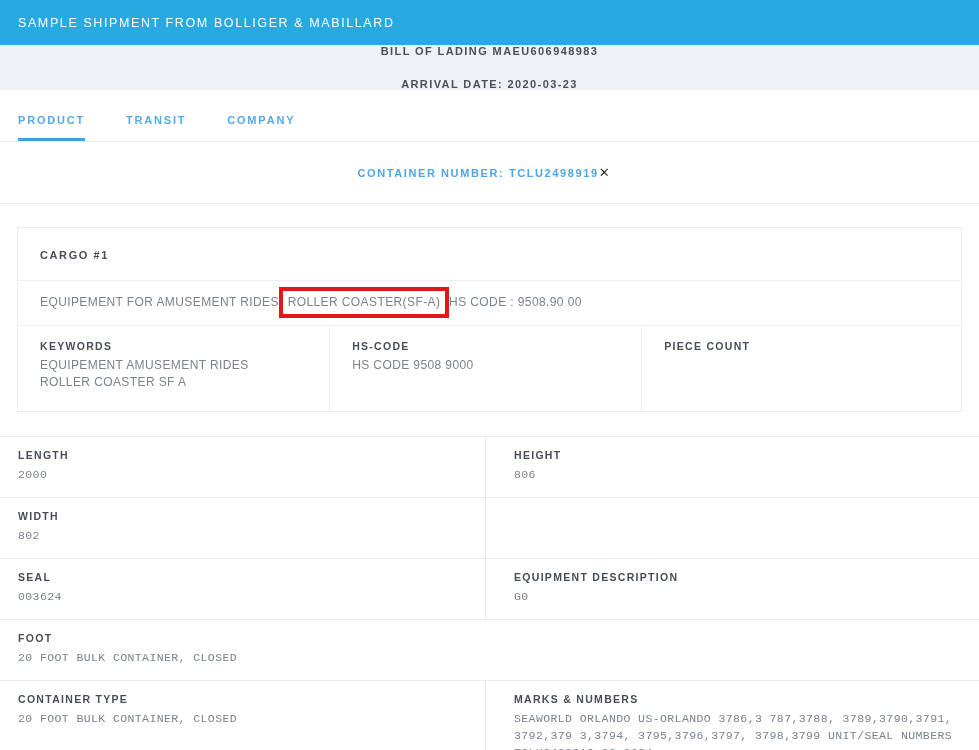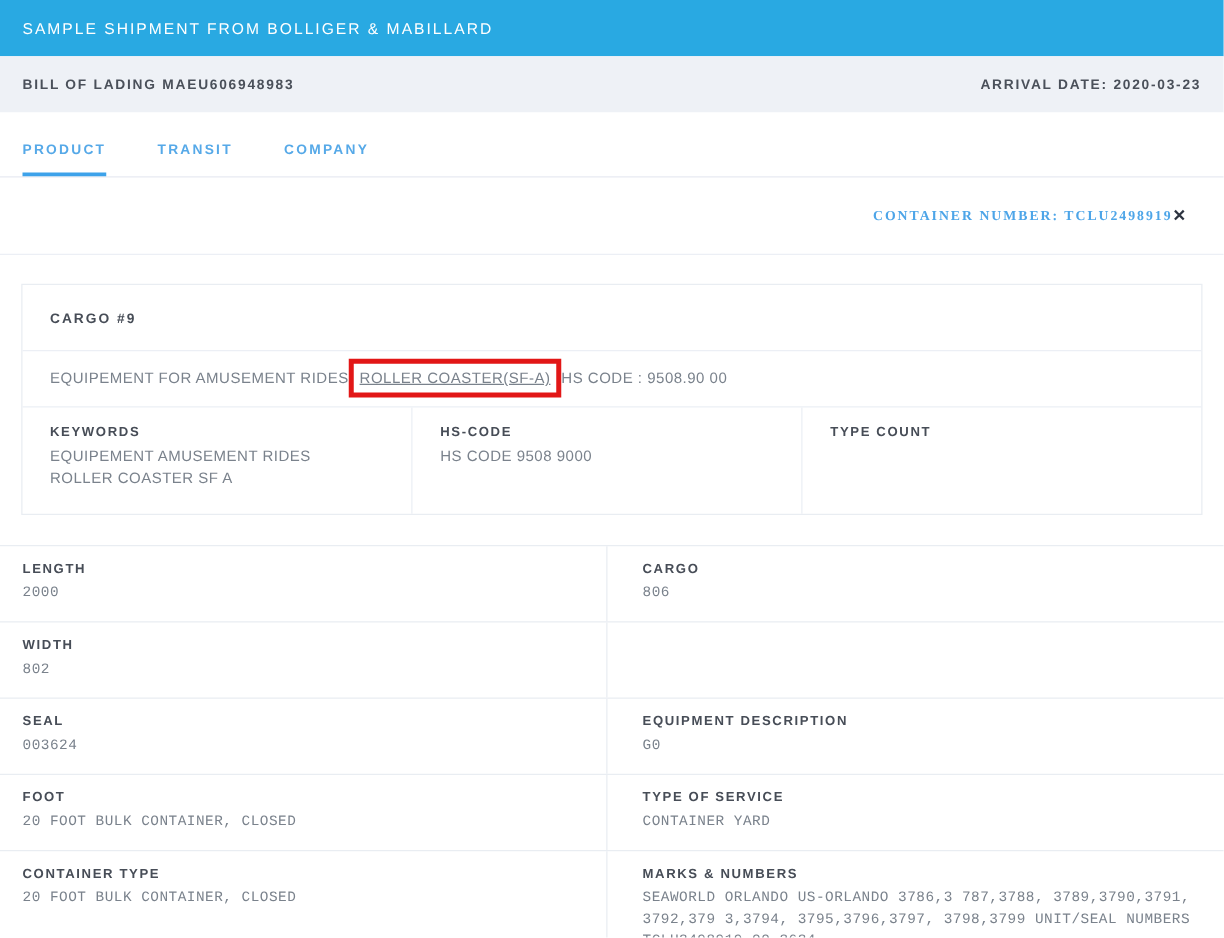--- a/index.html
+++ b/index.html
@@ -28,20 +28,21 @@
   }
 
   
   .bol-bar {
     height: 45px;
     background: #eef1f6;
     display: flex;
     align-items: center;
     justify-content: space-between;
     padding: 0 18px;
+    flex-direction: column;
   }
   .bol-bar .bol-left, .bol-bar .arrival {
     font-size: 11px;
     font-weight: bold;
     letter-spacing: 1.4px;
     color: #4a505a;
   }
 
   
   .tabs {
@@ -62,25 +63,24 @@
     margin-right: 41px;
     border-bottom: 3px solid transparent;
     cursor: pointer;
   }
   .tab.active { border-bottom-color: #3da2ea; }
 
   
   .container-head {
     display: flex;
     align-items: center;
-    justify-content: flex-end;
+    justify-content: center;
     padding: 0 18px;
     height: 62px;
     border-bottom: 1px solid #eceff5;
-    font-family: Liberation Serif, serif;
   }
   .container-title {
     font-size: 11px;
     font-weight: bold;
     letter-spacing: 1.6px;
     color: #4da5e8;
   }
   .close-btn {
     font-size: 13px;
     font-weight: bold;
@@ -122,21 +122,20 @@
     color: #7a828c;
     letter-spacing: 0.4px;
     line-height: 17px;
   }
   .highlight-box {
     display: inline-block;
     border: 4px solid #e21717;
     padding: 3px 5px;
     margin: -7px -4px;
     position: relative;
-    text-decoration: underline;
   }
   .cargo-cols { display: flex; }
   .cargo-col {
     width: 33.1%;
     padding: 14px 22px 20px 22px;
     border-right: 1px solid #eceff5;
   }
   .cargo-col:last-child { width: 33.8%; border-right: none; }
   .cargo-col .field-value { max-width: 250px; }
 
@@ -180,53 +179,53 @@
   <div class="tab">COMPANY</div>
 </div>
 
 <div class="container-head">
   <span class="container-title">CONTAINER NUMBER: TCLU2498919</span>
   <span class="close-btn">✕</span>
 </div>
 
 <div class="cargo-card">
   <div class="cargo-title-row">
-    <span class="cargo-title">CARGO #9</span>
+    <span class="cargo-title">CARGO #1</span>
   </div>
   <div class="cargo-desc-row">
     <div class="field-value">
       <span>EQUIPEMENT FOR AMUSEMENT RIDES</span>
       <span class="highlight-box"><span>ROLLER COASTER(SF-A)</span></span>
       <span>HS CODE : 9508.90 00</span>
     </div>
   </div>
   <div class="cargo-cols">
     <div class="cargo-col">
       <div class="field-label">KEYWORDS</div>
       <div class="field-value">EQUIPEMENT AMUSEMENT RIDES ROLLER COASTER SF A</div>
     </div>
     <div class="cargo-col">
       <div class="field-label">HS-CODE</div>
       <div class="field-value">HS CODE 9508 9000</div>
     </div>
     <div class="cargo-col">
-      <div class="field-label">TYPE COUNT</div>
+      <div class="field-label">PIECE COUNT</div>
     </div>
   </div>
 </div>
 
 <div class="details-table">
 
   <div class="detail-row">
     <div class="detail-cell">
       <div class="field-label">LENGTH</div>
       <div class="field-value">2000</div>
     </div>
     <div class="detail-cell right">
-      <div class="field-label">CARGO</div>
+      <div class="field-label">HEIGHT</div>
       <div class="field-value">806</div>
     </div>
   </div>
 
   <div class="detail-row">
     <div class="detail-cell">
       <div class="field-label">WIDTH</div>
       <div class="field-value">802</div>
     </div>
     <div class="detail-cell right">
@@ -242,24 +241,20 @@
       <div class="field-label">EQUIPMENT DESCRIPTION</div>
       <div class="field-value">G0</div>
     </div>
   </div>
 
   <div class="detail-row">
     <div class="detail-cell">
       <div class="field-label">FOOT</div>
       <div class="field-value">20 FOOT BULK CONTAINER, CLOSED</div>
     </div>
-    <div class="detail-cell right">
-      <div class="field-label">TYPE OF SERVICE</div>
-      <div class="field-value">CONTAINER YARD</div>
-    </div>
   </div>
 
   <div class="detail-row">
     <div class="detail-cell">
       <div class="field-label">CONTAINER TYPE</div>
       <div class="field-value">20 FOOT BULK CONTAINER, CLOSED</div>
     </div>
     <div class="detail-cell right">
       <div class="field-label">MARKS &amp; NUMBERS</div>
       <div class="field-value">SEAWORLD ORLANDO US-ORLANDO 3786,3 787,3788, 3789,3790,3791, 3792,379 3,3794, 3795,3796,3797, 3798,3799 UNIT/SEAL NUMBERS TCLU2498919 00 3624</div>

